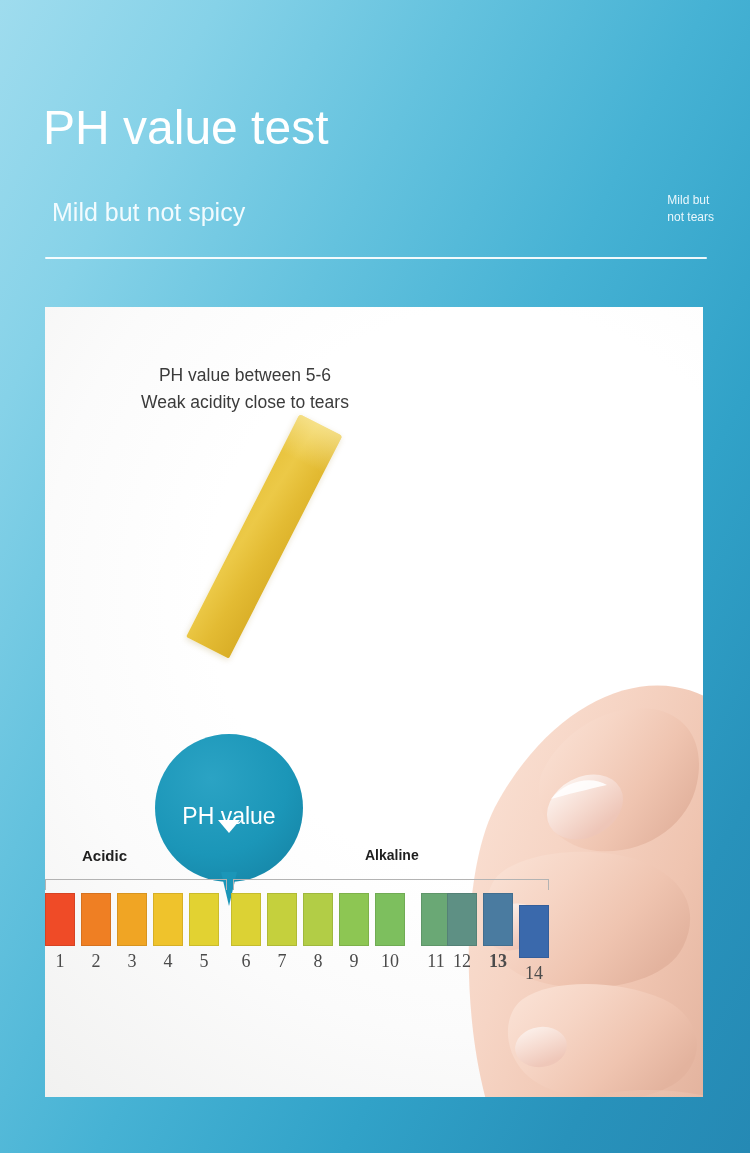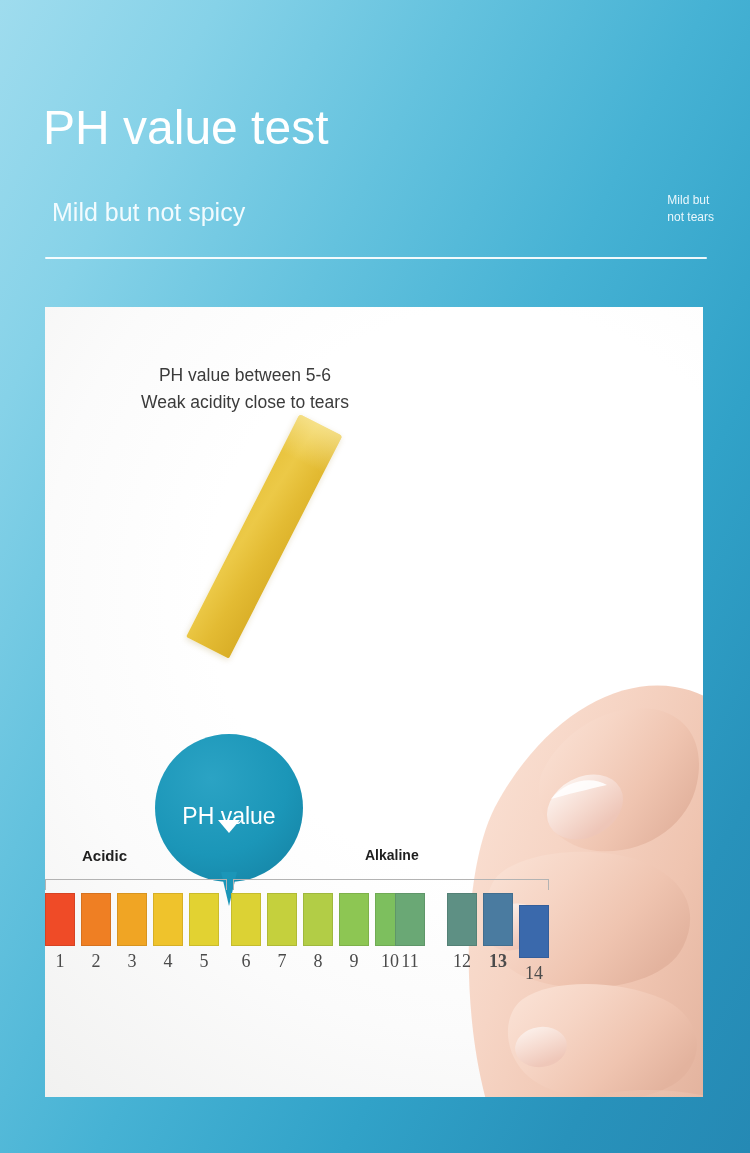--- a/index.html
+++ b/index.html
@@ -402,21 +402,21 @@
             <div class="swatch-num">8</div>
           </div>
           <div class="swatch-cell" style="left: 294px;">
             <div class="swatch-chip" style="background: rgb(141, 198, 83);"></div>
             <div class="swatch-num">9</div>
           </div>
           <div class="swatch-cell" style="left: 330px;">
             <div class="swatch-chip" style="background: rgb(125, 191, 94);"></div>
             <div class="swatch-num">10</div>
           </div>
-          <div class="swatch-cell" style="left: 350px;">
+          <div class="swatch-cell" style="left: 376px;">
             <div class="swatch-chip" style="background: rgb(106, 168, 117);"></div>
             <div class="swatch-num">11</div>
           </div>
           <div class="swatch-cell" style="left: 402px;">
             <div class="swatch-chip" style="background: rgb(94, 144, 132);"></div>
             <div class="swatch-num">12</div>
           </div>
           <div class="swatch-cell" style="left: 438px; font-weight: bold;">
             <div class="swatch-chip" style="background: rgb(74, 123, 160);"></div>
             <div class="swatch-num">13</div>

